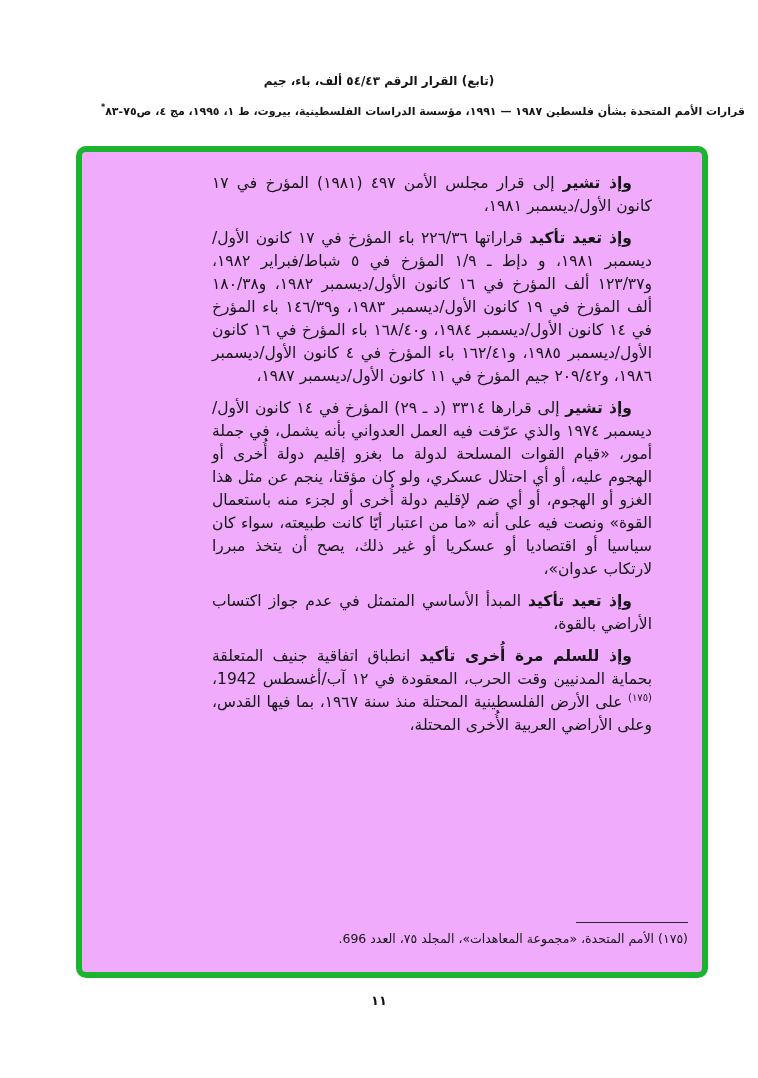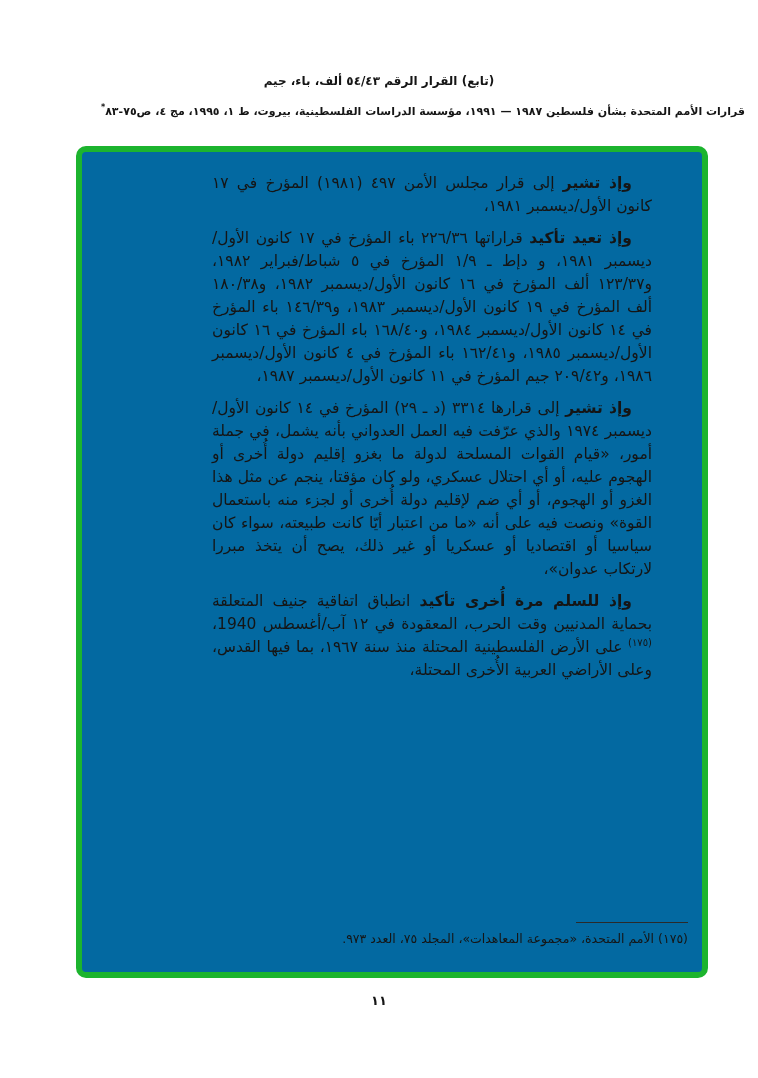--- a/index.html
+++ b/index.html
@@ -25,21 +25,21 @@
     font-size: 11px; font-weight: bold; margin-left: 44px;
   }
   .doc-subtitle sup { font-size: 8px; }
 
   .green-box {
     position: absolute; left: 76px; top: 146px;
     width: 632px; height: 832px;
     box-sizing: border-box;
     border: 6px solid #1cb42e;
     border-radius: 10px;
-    background: #0369a1;
+    background: #f0abfc;
   }
 
   .body-text {
     position: absolute; top: 20px; right: 50px;
     width: 440px;
     font-size: 15.5px;
     line-height: 23px;
     text-align: justify;
     text-align-last: right;
   }
@@ -87,28 +87,29 @@
   <div class="green-box">
 
     <div class="body-text">
 
       <p><span class="lead">وإذ تشير</span><span> إلى قرار مجلس الأمن ٤٩٧ (١٩٨١) المؤرخ في ١٧ كانون الأول/ديسمبر ١٩٨١،</span></p>
 
       <p><span class="lead">وإذ تعيد تأكيد</span><span> قراراتها ٢٢٦/٣٦ باء المؤرخ في ١٧ كانون الأول/ديسمبر ١٩٨١، و دإط ـ ١/٩ المؤرخ في ٥ شباط/فبراير ١٩٨٢، و١٢٣/٣٧ ألف المؤرخ في ١٦ كانون الأول/ديسمبر ١٩٨٢، و١٨٠/٣٨ ألف المؤرخ في ١٩ كانون الأول/ديسمبر ١٩٨٣، و١٤٦/٣٩ باء المؤرخ في ١٤ كانون الأول/ديسمبر ١٩٨٤، و١٦٨/٤٠ باء المؤرخ في ١٦ كانون الأول/ديسمبر ١٩٨٥، و١٦٢/٤١ باء المؤرخ في ٤ كانون الأول/ديسمبر ١٩٨٦، و٢٠٩/٤٢ جيم المؤرخ في ١١ كانون الأول/ديسمبر ١٩٨٧،</span></p>
 
       <p><span class="lead">وإذ تشير</span><span> إلى قرارها ٣٣١٤ (د ـ ٢٩) المؤرخ في ١٤ كانون الأول/ديسمبر ١٩٧٤ والذي عرّفت فيه العمل العدواني بأنه يشمل، في جملة أمور، «قيام القوات المسلحة لدولة ما بغزو إقليم دولة أُخرى أو الهجوم عليه، أو أي احتلال عسكري، ولو كان مؤقتا، ينجم عن مثل هذا الغزو أو الهجوم، أو أي ضم لإقليم دولة أُخرى أو لجزء منه باستعمال القوة» ونصت فيه على أنه «ما من اعتبار أيّا كانت طبيعته، سواء كان سياسيا أو اقتصاديا أو عسكريا أو غير ذلك، يصح أن يتخذ مبررا لارتكاب عدوان»،</span></p>
 
+      <p><span class="lead">وإذ تعيد تأكيد</span><span> المبدأ الأساسي المتمثل في عدم جواز اكتساب الأراضي بالقوة،</span></p>
 
-      <p><span class="lead">وإذ للسلم مرة أُخرى تأكيد</span><span> انطباق اتفاقية جنيف المتعلقة بحماية المدنيين وقت الحرب، المعقودة في ١٢ آب/أغسطس 1940،</span><sup>(١٧٥)</sup><span> على الأرض الفلسطينية المحتلة منذ سنة ١٩٦٧، بما فيها القدس، وعلى الأراضي العربية الأُخرى المحتلة،</span></p>
+      <p><span class="lead">وإذ للسلم مرة أُخرى تأكيد</span><span> انطباق اتفاقية جنيف المتعلقة بحماية المدنيين وقت الحرب، المعقودة في ١٢ آب/أغسطس 1942،</span><sup>(١٧٥)</sup><span> على الأرض الفلسطينية المحتلة منذ سنة ١٩٦٧، بما فيها القدس، وعلى الأراضي العربية الأُخرى المحتلة،</span></p>
 
 
     </div>
 
     <div class="footnote-area">
       <div class="footnote-rule"></div>
-      <div class="footnote"><span>(١٧٥)</span><span> الأمم المتحدة، «مجموعة المعاهدات»، المجلد ٧٥، العدد ٩٧٣.</span></div>
+      <div class="footnote"><span>(١٧٥)</span><span> الأمم المتحدة، «مجموعة المعاهدات»، المجلد ٧٥، العدد 696.</span></div>
     </div>
 
   </div>
 
   <div class="page-number">١١</div>
 
 </div>
 
 </body></html>

